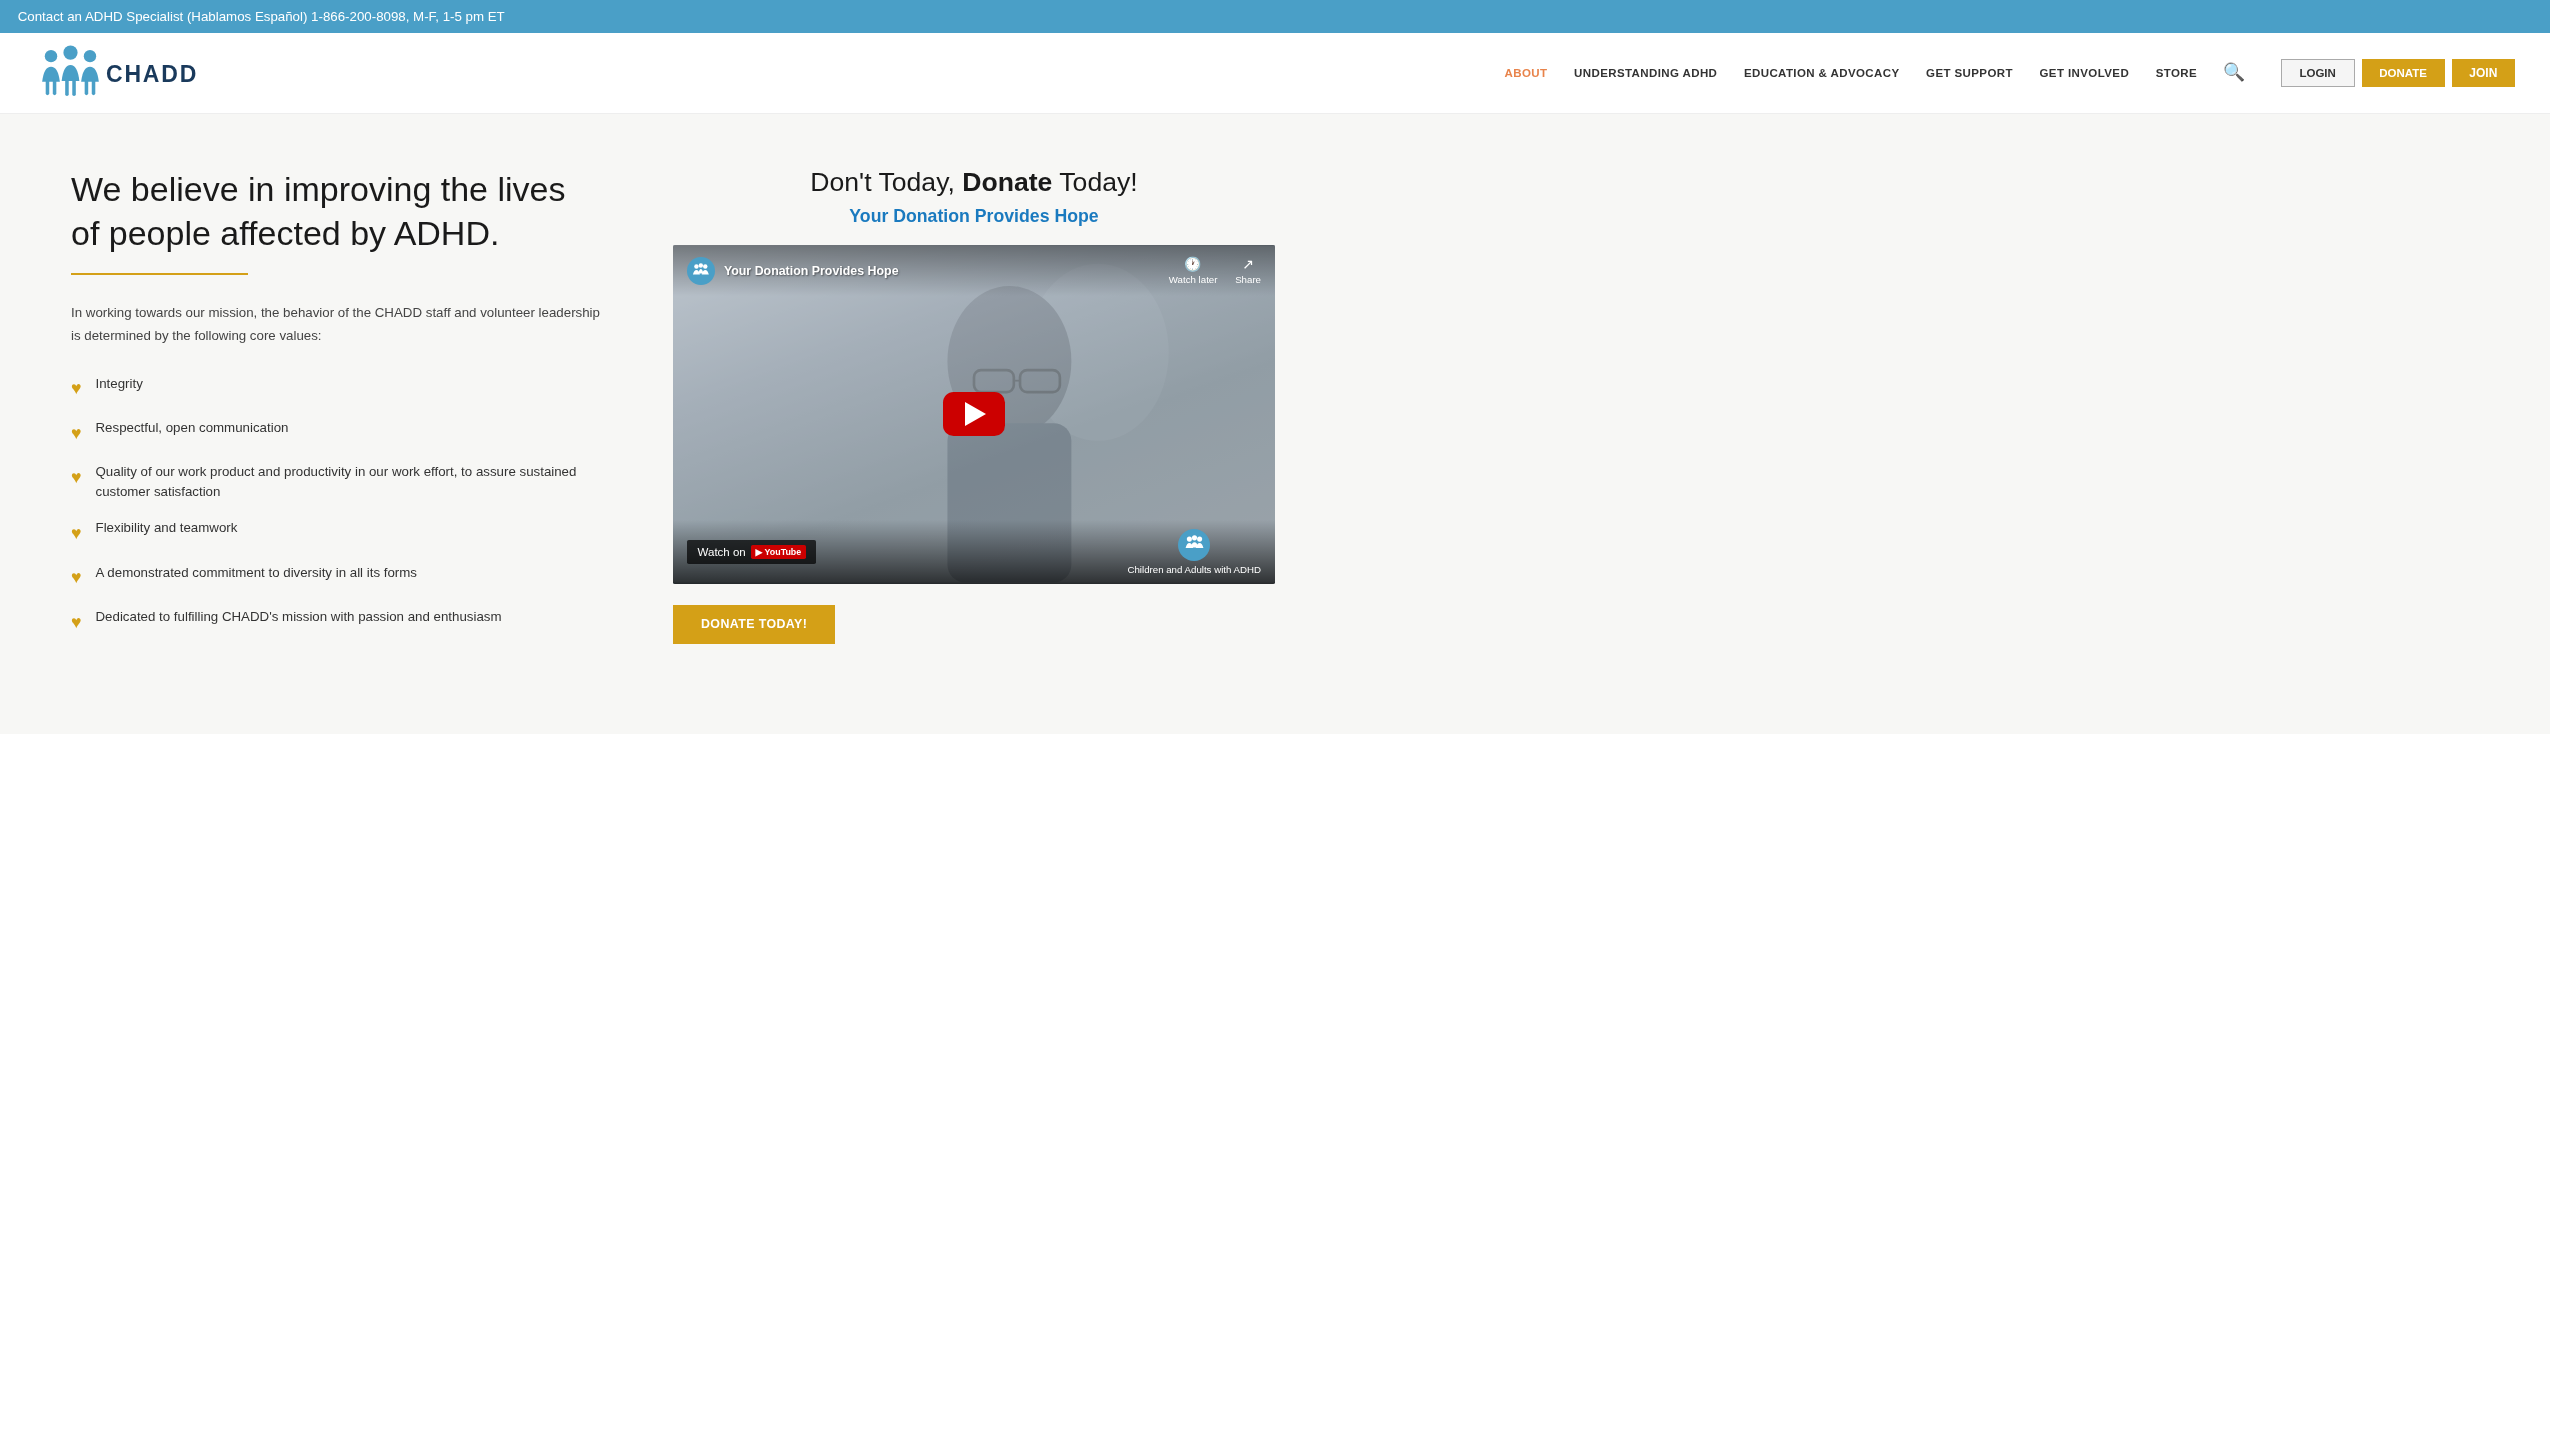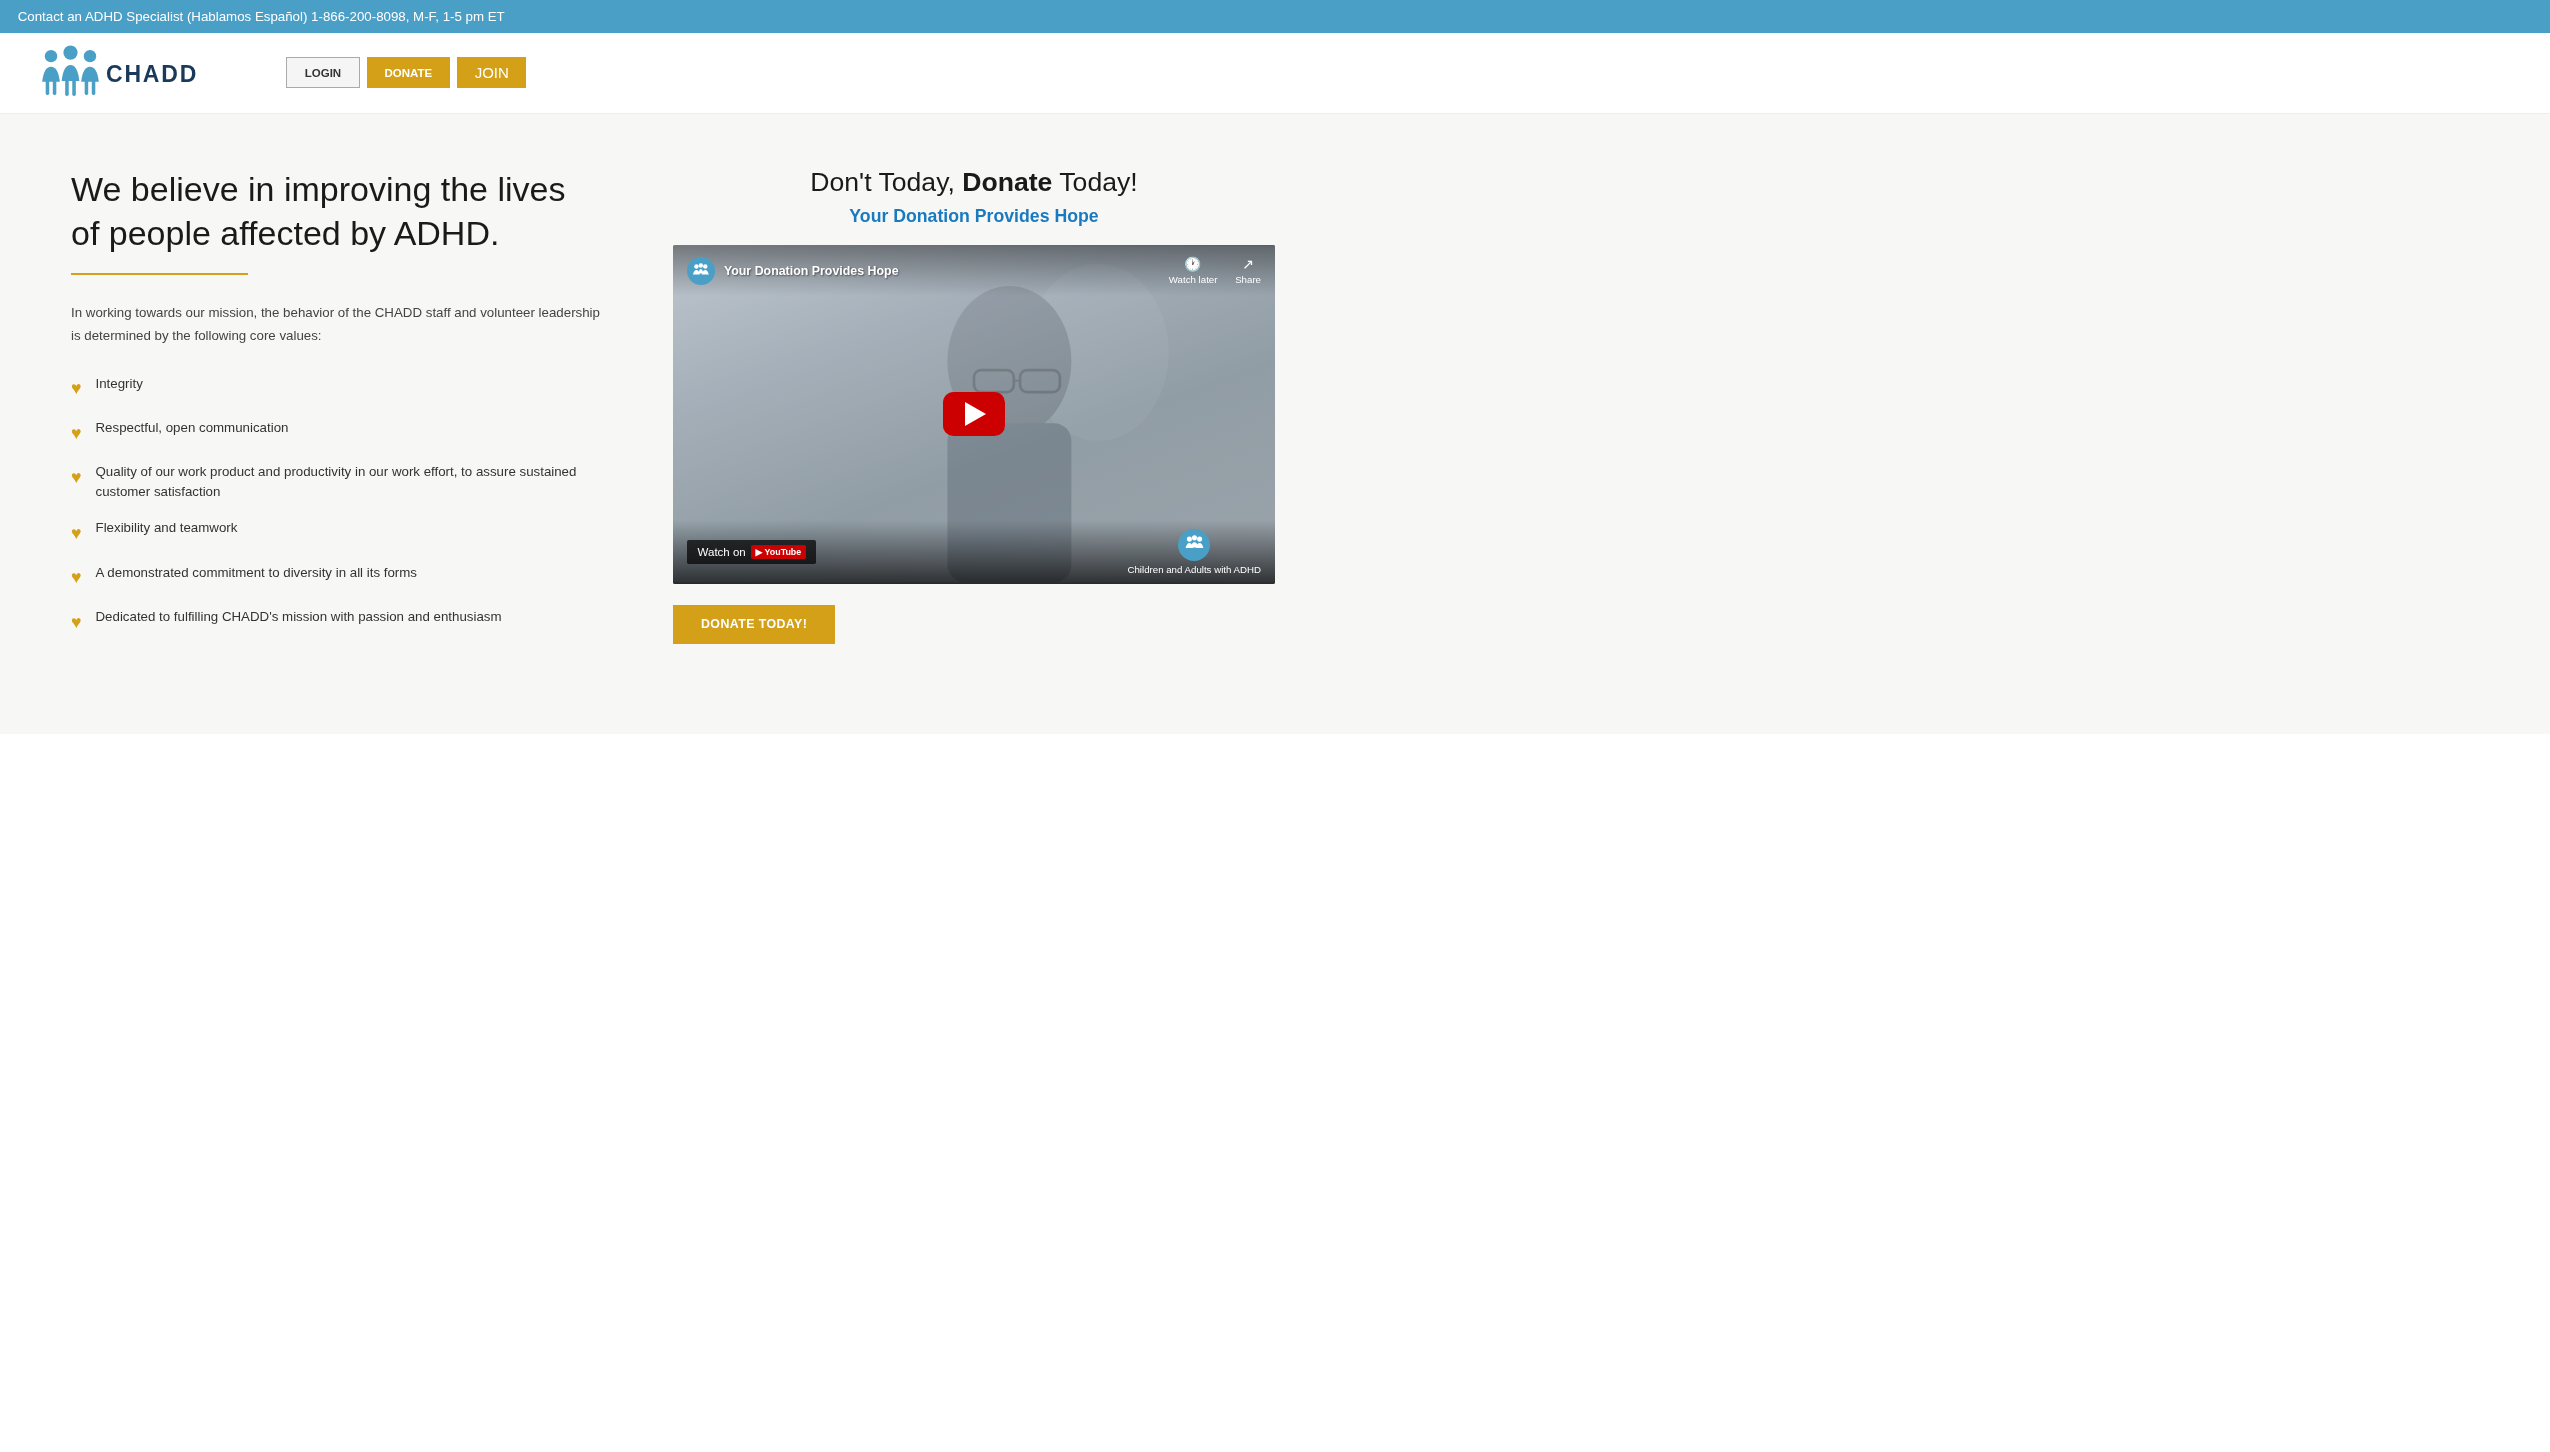--- a/index.html
+++ b/index.html
@@ -83,22 +83,22 @@
       border: none;
       font-size: 11.5px;
       font-weight: 700;
       cursor: pointer;
       color: #fff;
     }
     .btn-join {
       padding: 7px 17.7px;
       background: #d4a017;
       border: none;
-      font-size: 15px;
-      font-weight: 400;
+      font-size: 12px;
+      font-weight: 700;
       cursor: pointer;
       color: #fff;
     }
 
     
     .main-content {
       display: flex;
       padding: 53px 71px;
       gap: 71px;
       background: #f7f7f5;
@@ -365,20 +365,29 @@
       <rect x="42" y="41" width="4" height="20" rx="2" fill="#4a9fc7"></rect>
 
       <circle cx="62" cy="16" r="7" fill="#4a9fc7"></circle>
       <path d="M52 45 Q54 28 62 28 Q70 28 72 45" fill="#4a9fc7"></path>
       <rect x="56" y="42" width="4" height="18" rx="2" fill="#4a9fc7"></rect>
       <rect x="64" y="42" width="4" height="18" rx="2" fill="#4a9fc7"></rect>
     </svg>
     <div class="logo-text">CHADD</div>
   </div>
 
+  <nav class="nav">
+    <a class="nav-item active">ABOUT</a>
+    <a class="nav-item">UNDERSTANDING ADHD</a>
+    <a class="nav-item">EDUCATION &amp; ADVOCACY</a>
+    <a class="nav-item">GET SUPPORT</a>
+    <a class="nav-item">GET INVOLVED</a>
+    <a class="nav-item">STORE</a>
+    <span class="search-icon-btn">🔍</span>
+  </nav>
 
   <div class="header-buttons">
     <button class="btn-login">LOGIN</button>
     <button class="btn-donate-header">DONATE</button>
     <button class="btn-join">JOIN</button>
   </div>
 </div>
 
 <div class="main-content">
 

